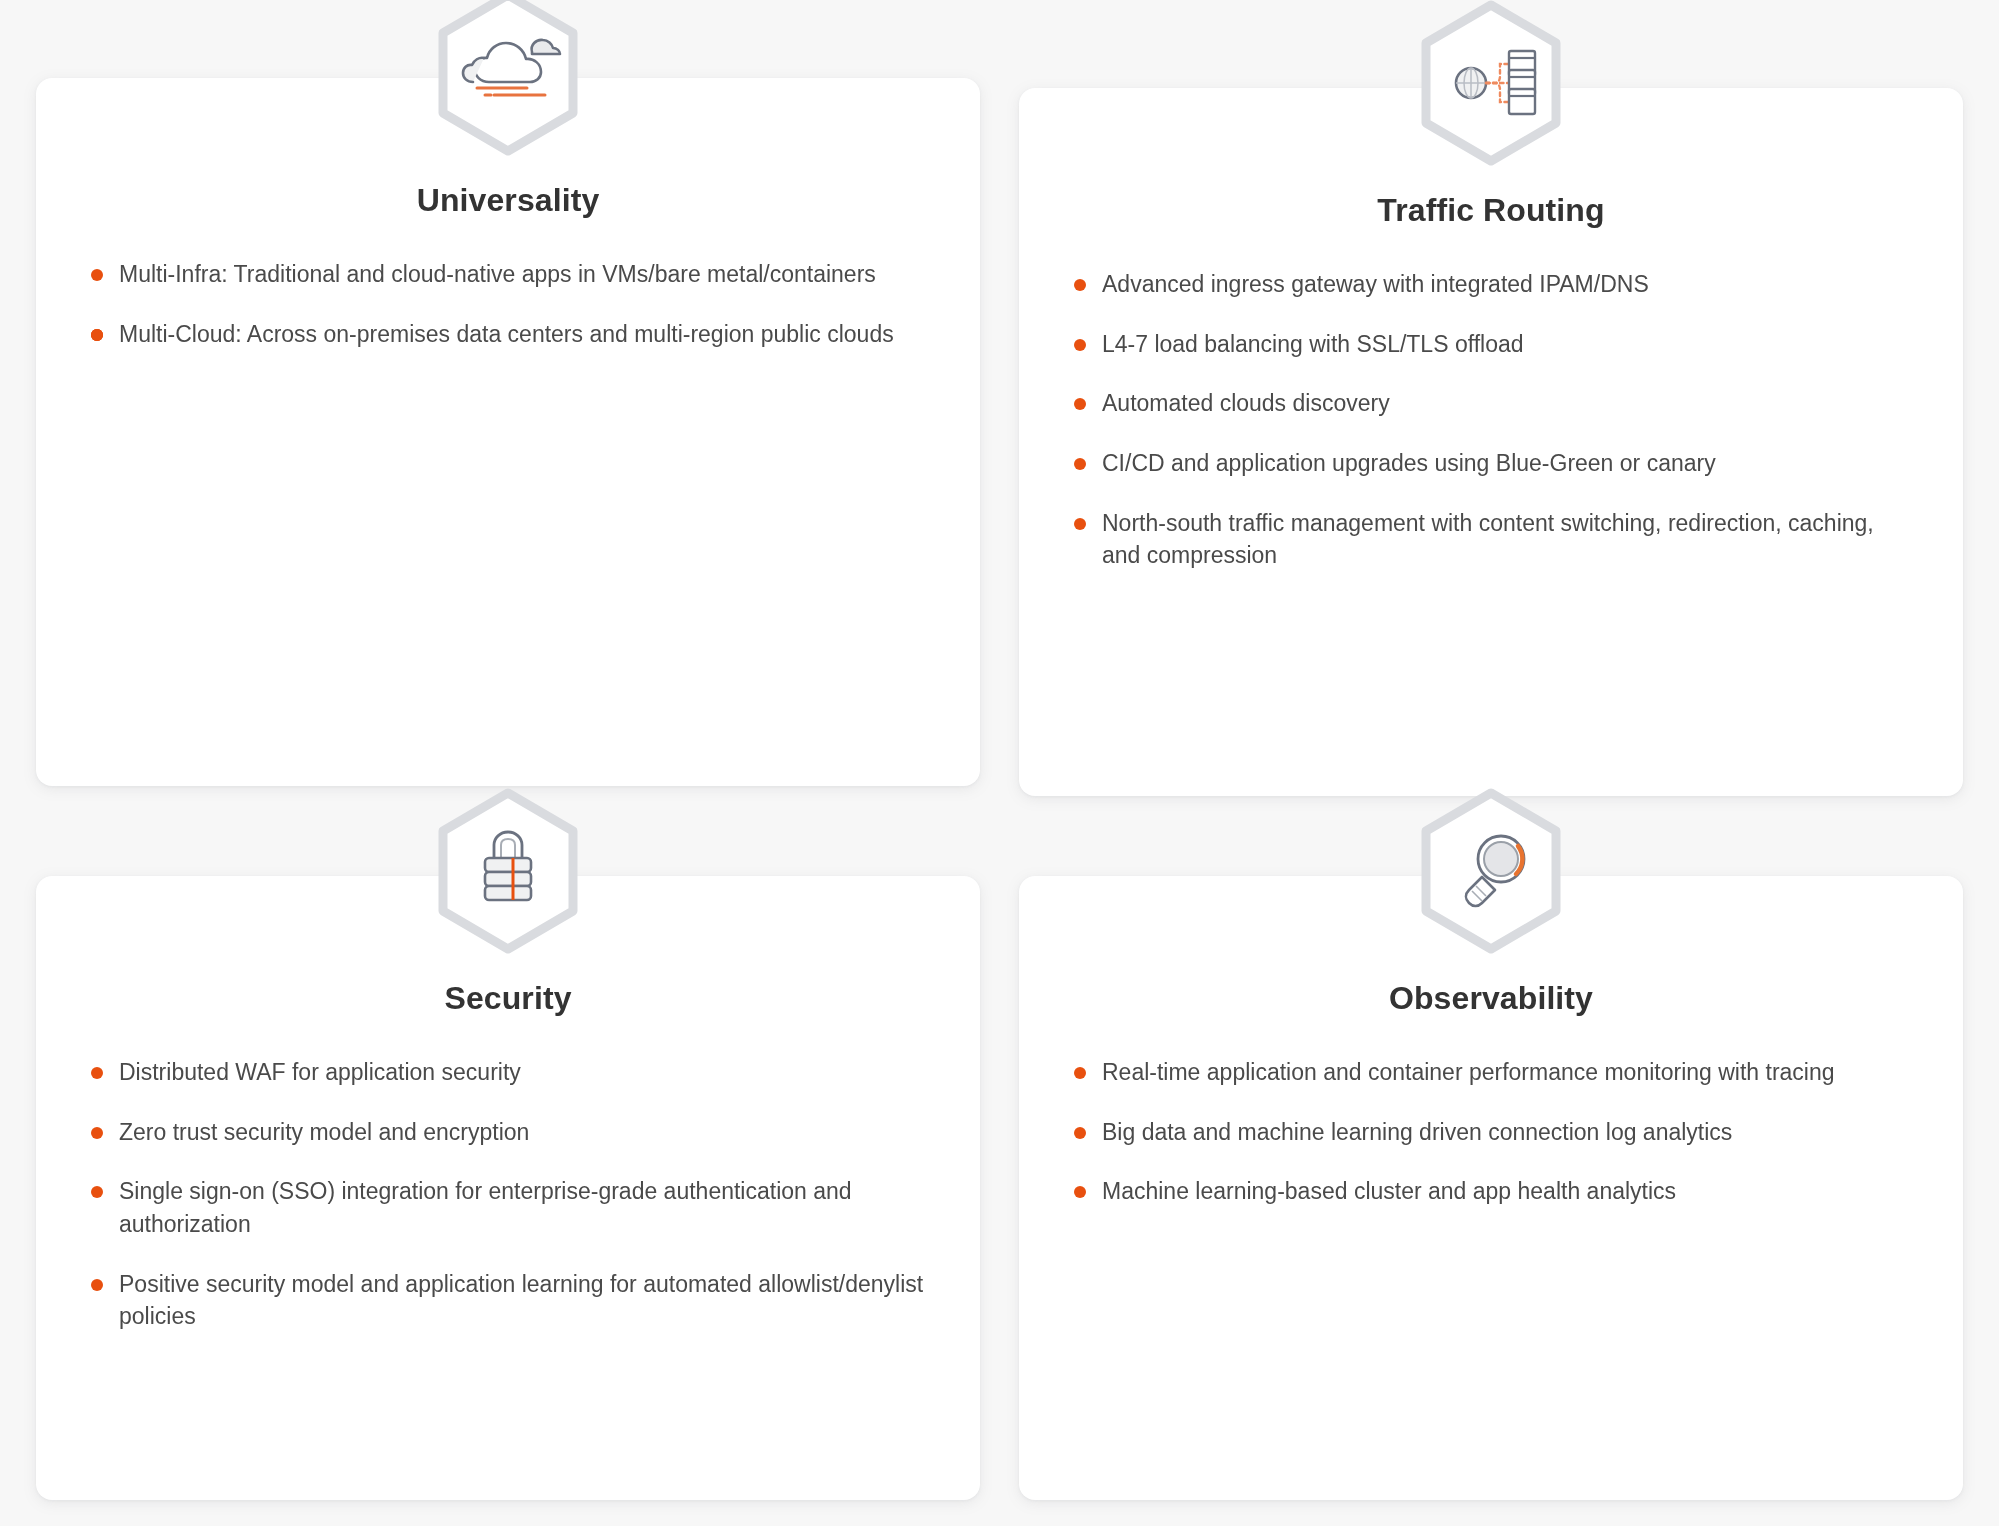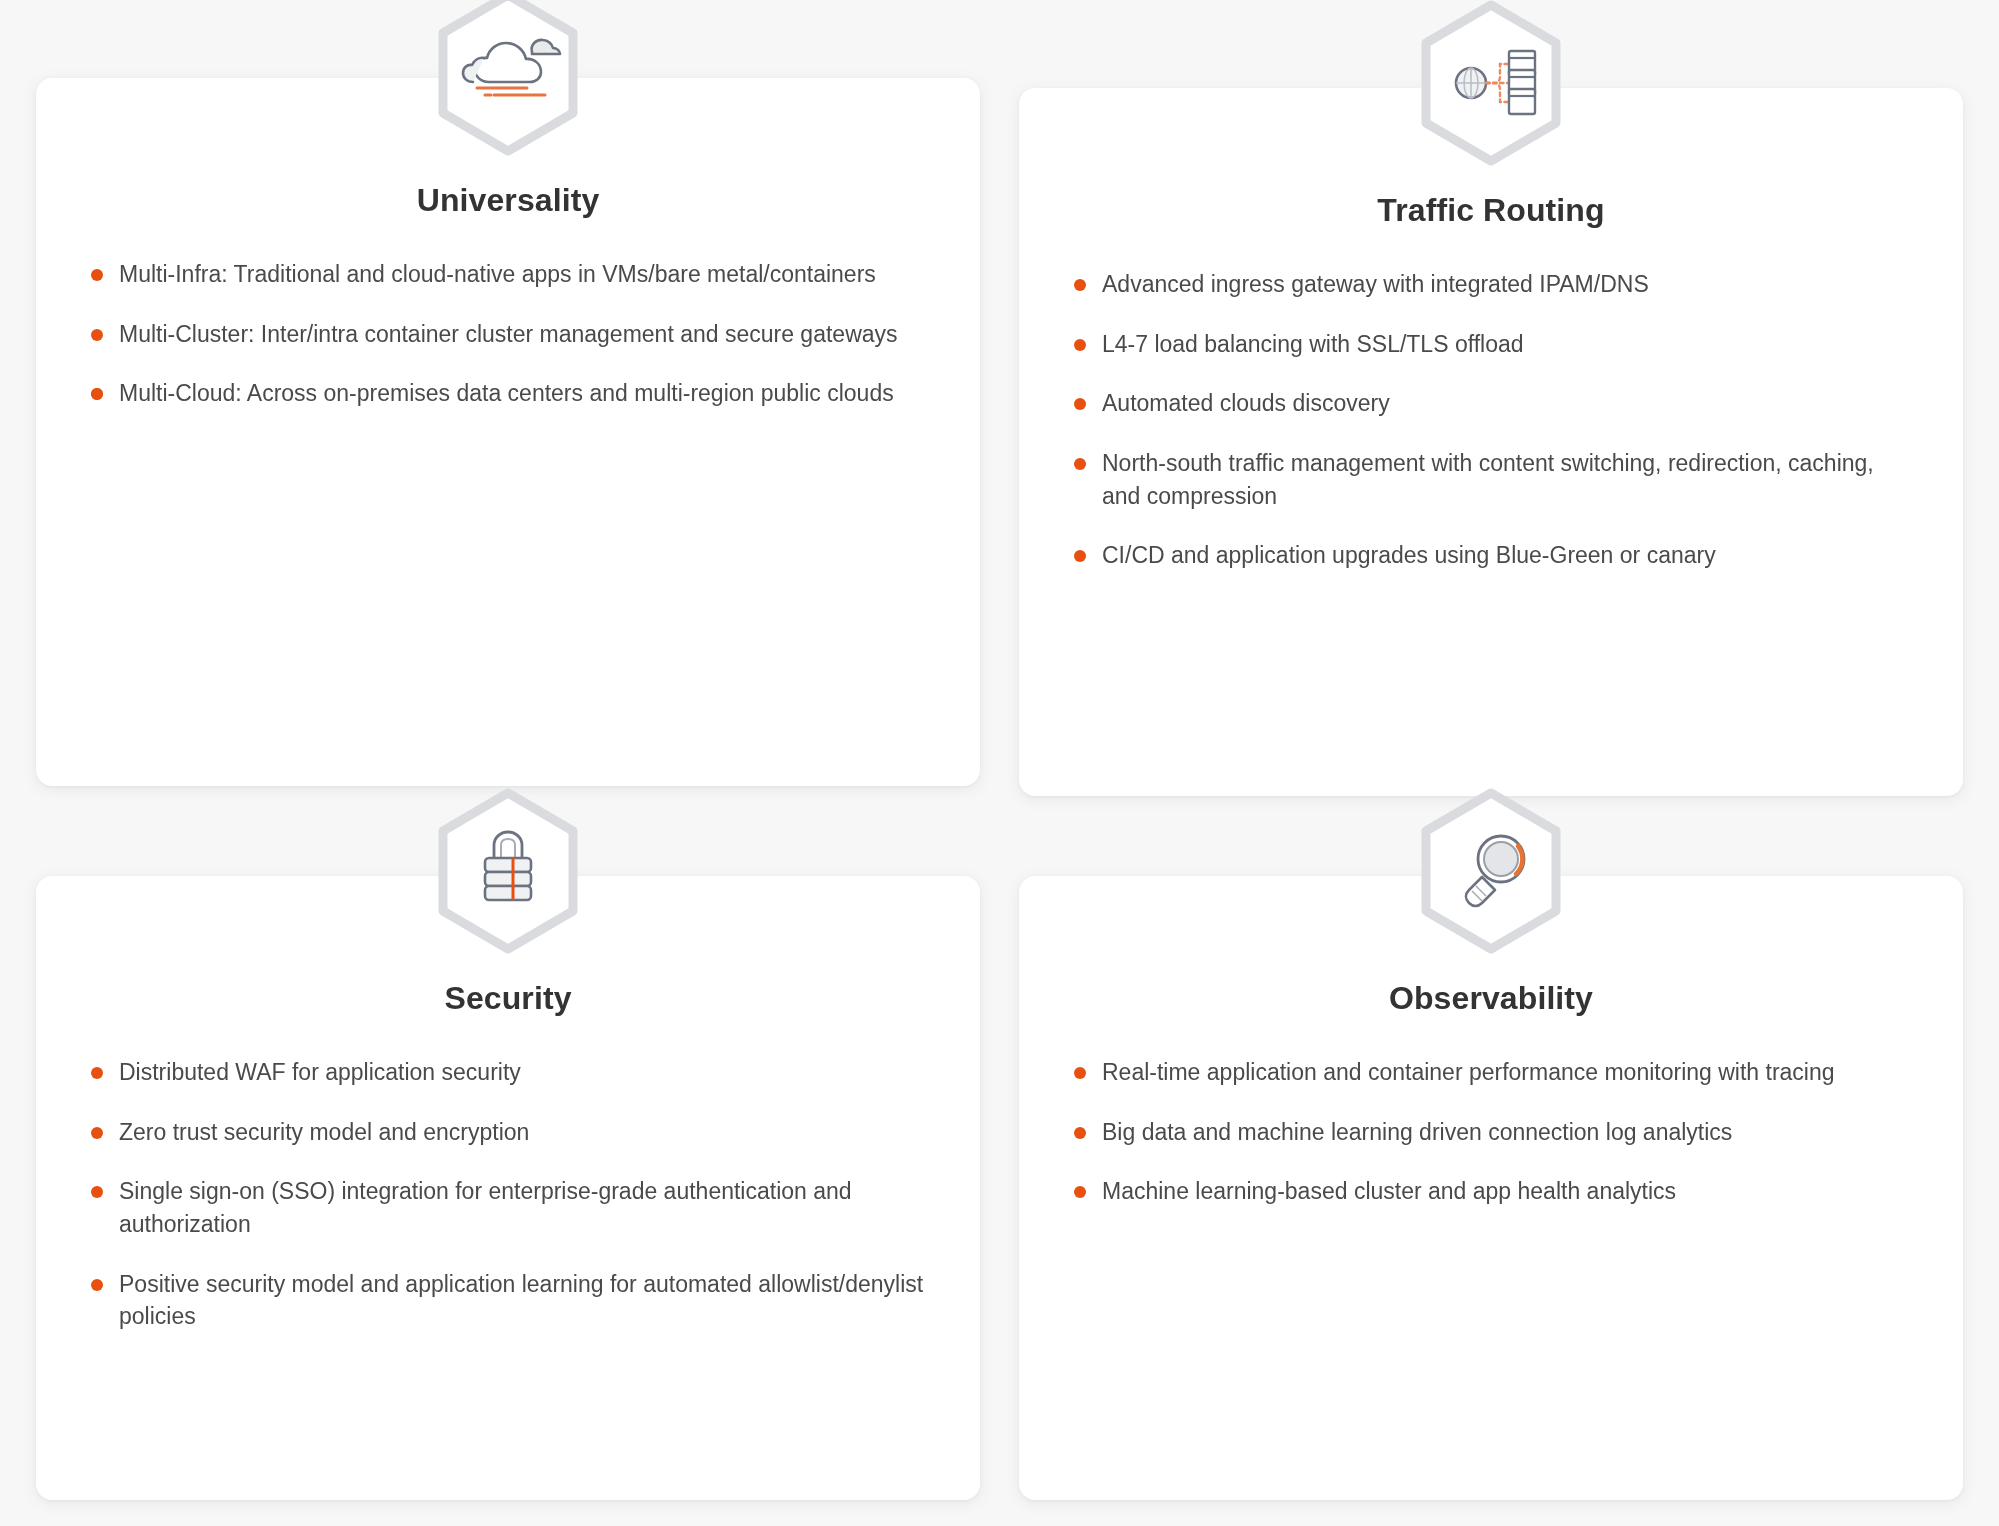--- a/index.html
+++ b/index.html
@@ -109,21 +109,20 @@
       </svg>
     </div>
     <h2 class="card-title">Universality</h2>
     <ul class="feature-list">
       <li class="feature-item">
         <span class="bullet-dot"></span>
         <span class="feature-text">Multi-Infra: Traditional and cloud-native apps in VMs/bare metal/containers</span>
       </li>
       <li class="feature-item">
         <span class="bullet-dot"></span>
-        <span class="feature-text">Multi-Cluster: Inter/intra container cluster management and secure gateways</span>
       </li>
       <li class="feature-item">
         <span class="bullet-dot"></span>
       </li>
       <li class="feature-item">
         <span class="bullet-dot"></span>
         <span class="feature-text">Multi-Cloud: Across on-premises data centers and multi-region public clouds</span>
       </li>
     </ul>
   </section>
@@ -164,25 +163,25 @@
       <li class="feature-item">
         <span class="bullet-dot"></span>
         <span class="feature-text">L4-7 load balancing with SSL/TLS offload</span>
       </li>
       <li class="feature-item">
         <span class="bullet-dot"></span>
         <span class="feature-text">Automated clouds discovery</span>
       </li>
       <li class="feature-item">
         <span class="bullet-dot"></span>
+        <span class="feature-text">CI/CD and application upgrades using Blue-Green or canary</span>
+      </li>
+      <li class="feature-item">
+        <span class="bullet-dot"></span>
         <span class="feature-text">North-south traffic management with content switching, redirection, caching, and compression</span>
-      </li>
-      <li class="feature-item">
-        <span class="bullet-dot"></span>
-        <span class="feature-text">CI/CD and application upgrades using Blue-Green or canary</span>
       </li>
     </ul>
   </section>
 
   <section class="card card-security">
     <div class="hex-wrap">
       <svg viewBox="0 0 150 166" xmlns="http://www.w3.org/2000/svg">
         <path d="M75 5 L140 43 L140 123 L75 161 L10 123 L10 43 Z" fill="#ffffff" stroke="#d9dbdf" stroke-width="9" stroke-linejoin="round"></path>
         <path d="M61 72 L61 57 C61 50 67 44 75 44 C83 44 89 50 89 57 L89 72" fill="none" stroke="#6b7280" stroke-width="2.8"></path>
         <path d="M68 72 L68 57 C68 53 71 51 75 51 C79 51 82 53 82 57 L82 72" fill="none" stroke="#a8adb5" stroke-width="2"></path>

